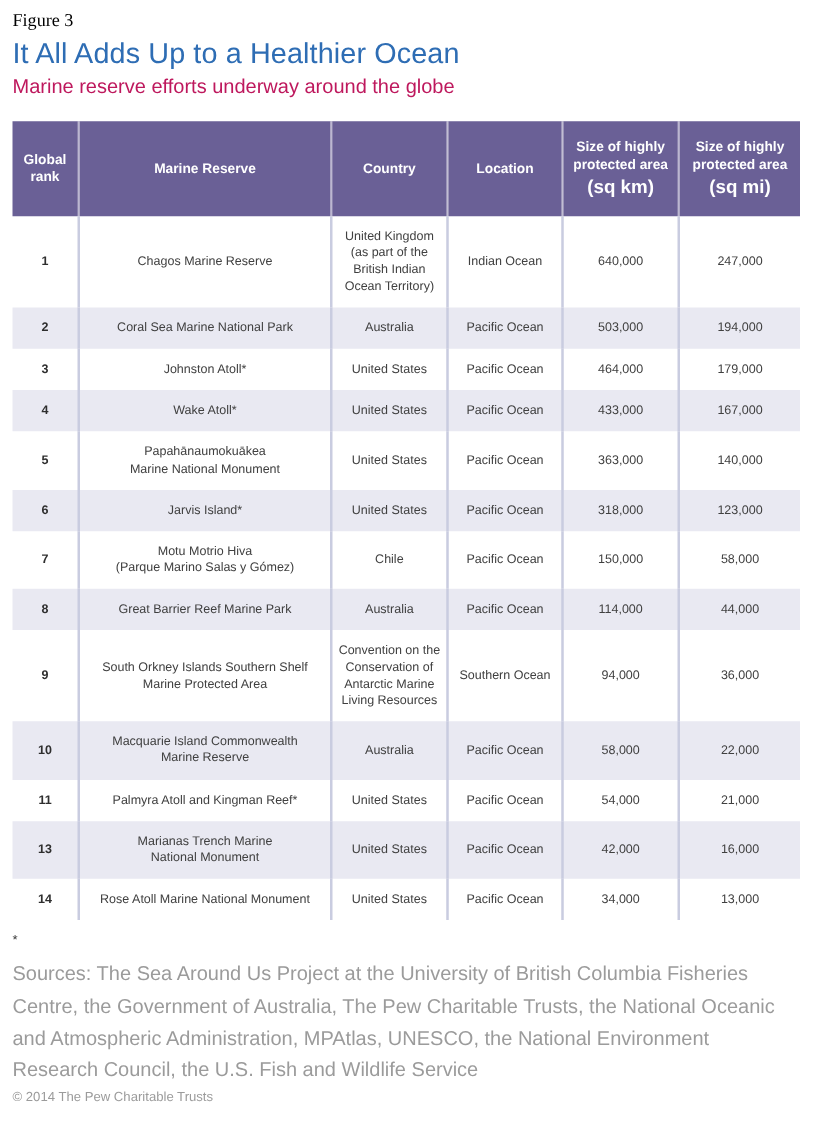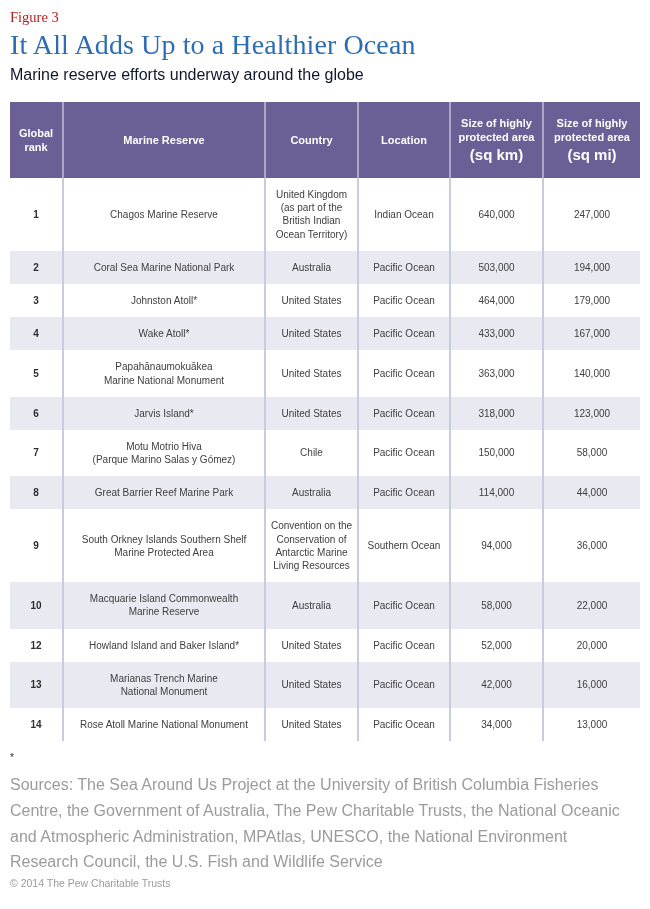--- a/index.html
+++ b/index.html
@@ -8,31 +8,31 @@
     width: 650px; height: 909px;
     font-family: "Liberation Sans", sans-serif;
     color: #3f3f3f;
     overflow: hidden;
   }
   .page { padding: 9px 10px 0 10px; }
 
   
   .figure-label {
     font-family: "Liberation Serif", serif;
-    font-size: 14.5px; color: #b91c1c;
+    font-size: 14.5px; color: #000000;
     margin-bottom: 3px;
   }
   .figure-title {
-    font-family: Liberation Serif, serif;
-    font-size: 28px; font-weight: 500; color: #2e6db4;
+    font-family: Liberation Sans, sans-serif;
+    font-size: 23px; font-weight: 500; color: #2e6db4;
     letter-spacing: 0.1px;
     margin-bottom: 5px;
   }
   .figure-subtitle {
-    font-size: 16px; font-weight: 400; color: #0f172a;
+    font-size: 16px; font-weight: 400; color: #be185d;
     margin-bottom: 18px;
   }
 
   
   table.reserve-table {
     width: 630px;
     border-collapse: collapse;
     table-layout: fixed;
   }
   thead th {
@@ -191,26 +191,26 @@
       <tr>
         <td class="rank">10</td>
         <td>Macquarie Island Commonwealth
 Marine Reserve</td>
         <td>Australia</td>
         <td>Pacific Ocean</td>
         <td>58,000</td>
         <td>22,000</td>
       </tr>
       <tr>
-        <td class="rank">12</td>
-        <td>Howland Island and Baker Island*</td>
-        <td>United States</td>
-        <td>Pacific Ocean</td>
-        <td>52,000</td>
-        <td>20,000</td>
+        <td class="rank">11</td>
+        <td>Palmyra Atoll and Kingman Reef*</td>
+        <td>United States</td>
+        <td>Pacific Ocean</td>
+        <td>54,000</td>
+        <td>21,000</td>
       </tr>
       <tr>
         <td class="rank">13</td>
         <td>Marianas Trench Marine
 National Monument</td>
         <td>United States</td>
         <td>Pacific Ocean</td>
         <td>42,000</td>
         <td>16,000</td>
       </tr>

